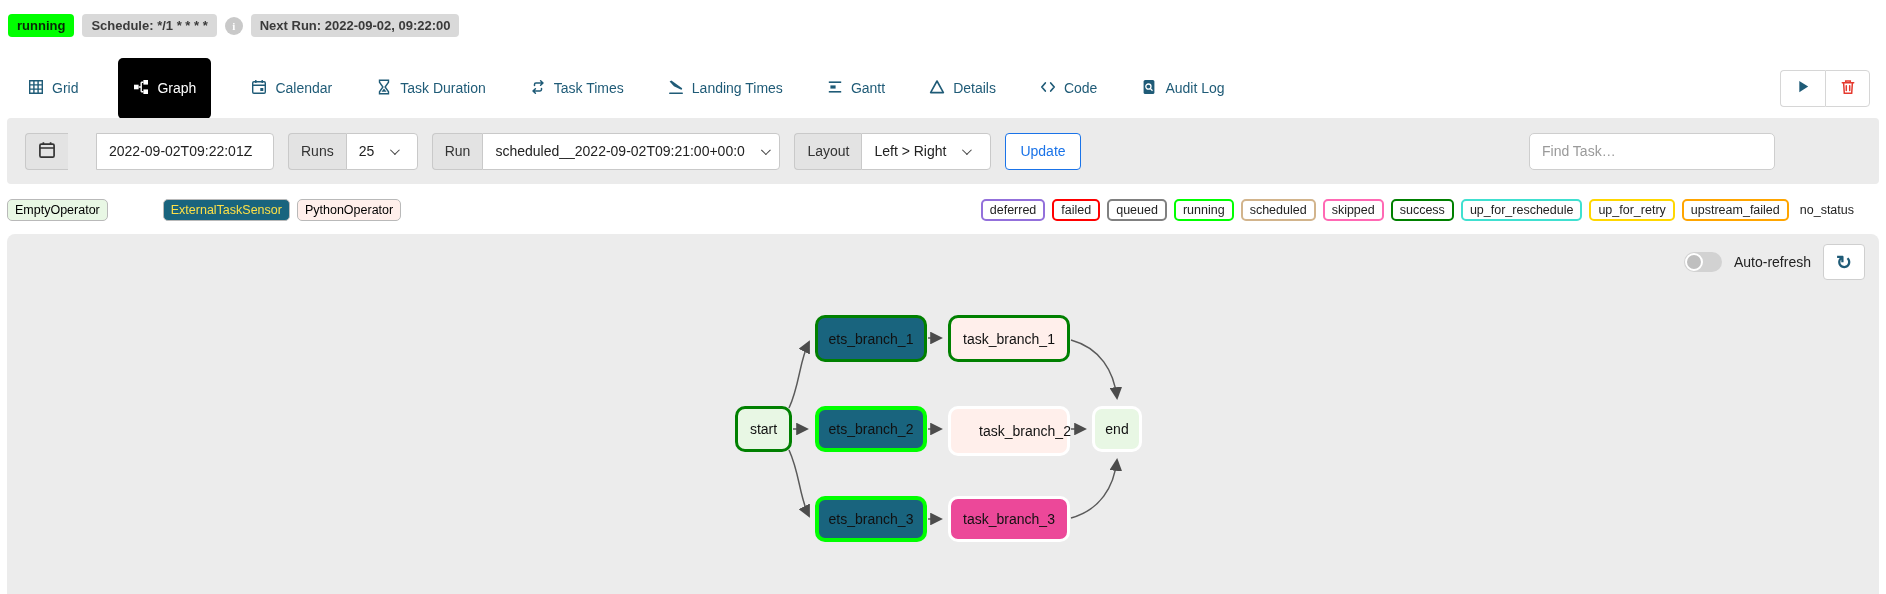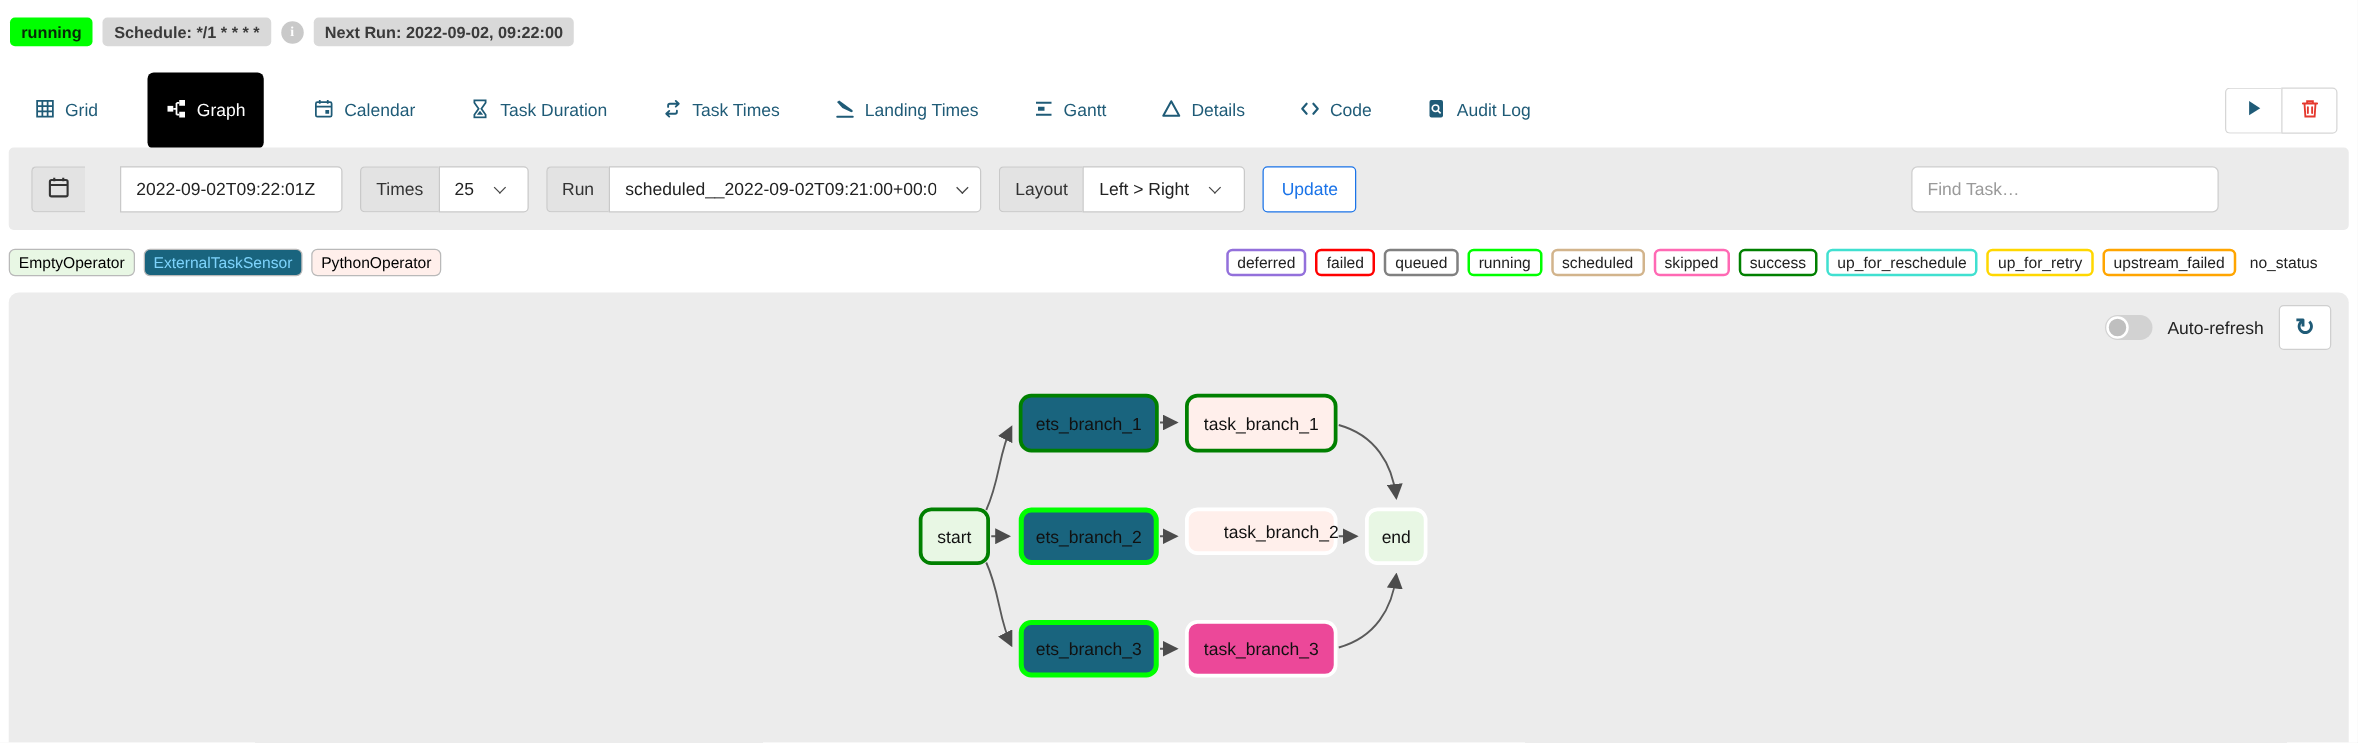--- a/index.html
+++ b/index.html
@@ -55,21 +55,21 @@
   
   .graph-panel { flex:1; margin:0 7px; background:#ececec; border-radius:8px 8px 0 0; position:relative; }
   .edges { position:absolute; left:0; top:0; }
   .node { position:absolute; border:3px solid #fff; border-radius:10px; display:flex; align-items:center; justify-content:center; font-size:14px; color:#111; cursor:pointer; }
   .node.thick { border-width:4px; }
   .n-start  { left:728px; top:172px; width:57px;  height:46px; }
   .n-ets1   { left:808px; top:81px;  width:112px; height:47px; }
   .n-ets2   { left:808px; top:172px; width:112px; height:46px; }
   .n-ets3   { left:808px; top:262px; width:112px; height:46px; }
   .n-task1  { left:941px; top:81px;  width:122px; height:47px; }
-  .n-task2  { left:941px; top:172px; width:122px; height:38px;padding-left:32px; }
+  .n-task2  { left:941px; top:172px; width:122px; height:50px;padding-left:32px; }
   .n-task3  { left:941px; top:262px; width:122px; height:46px; }
   .n-end    { left:1085px; top:172px; width:50px; height:46px; }
 
   .autorefresh { position:absolute; top:10px; right:14px; display:flex; align-items:center; gap:12px; }
   .ar-switch { width:38px; height:20px; border-radius:10px; background:#d2d2d2; position:relative; cursor:pointer; }
   .ar-switch .knob { position:absolute; left:1px; top:1px; width:18px; height:18px; border-radius:50%; background:#bfbfbf; border:2px solid #fff; }
   .ar-label { font-size:14px; color:#222; }
   .refresh-btn { width:42px; height:36px; background:#fff; border:1px solid #cfcfcf; border-radius:4px; color:#1f5b77; font-size:19px; font-weight:bold; cursor:pointer; display:flex; align-items:center; justify-content:center; }
 </style>
 </head>
@@ -176,21 +176,21 @@
     <div class="igroup">
       <span class="addon">
         <span><svg width="18" height="18" viewBox="0 0 16 16" fill="none" stroke="#333" stroke-width="1.5">
               <rect x="1.7" y="2.7" width="12.6" height="11.6" rx="1.2"></rect>
               <path d="M1.7 6.2h12.6 M4.8 1v2.6 M11.2 1v2.6"></path>
             </svg></span>
       </span>
       <input class="tbox" style="width: 178px; margin-left: 28px;" value="2022-09-02T09:22:01Z">
     </div>
     <div class="igroup">
-      <span class="addon">Times</span>
+      <span class="addon">Runs</span>
       <span class="tbox selectbox" style="width:72px">
         <span>25</span>
         <span class="chev"></span>
       </span>
     </div>
     <div class="igroup">
       <span class="addon">Run</span>
       <span class="tbox selectbox" style="width:298px">
         <span style="overflow:hidden;white-space:nowrap">scheduled__2022-09-02T09:21:00+00:00</span>
         <span class="chev"></span>
@@ -203,21 +203,21 @@
         <span class="chev"></span>
       </span>
     </div>
     <button class="btn-update">Update</button>
     <input class="find-task" placeholder="Find Task…" style="">
   </div>
 
   <div class="legend">
     <div class="ops">
       <span class="op-pill" style="background-color: rgb(232, 247, 228); color: rgb(0, 0, 0);">EmptyOperator</span>
-      <span class="op-pill" style="background-color: rgb(25, 100, 126); color: #7dd3fc;">ExternalTaskSensor</span>
+      <span class="op-pill" style="background-color: rgb(25, 100, 126); color: #fde047; margin-left: 48px;">ExternalTaskSensor</span>
       <span class="op-pill" style="background-color: rgb(255, 239, 235); color: rgb(0, 0, 0);">PythonOperator</span>
     </div>
     <div class="statuses">
       <span class="st-pill" style="border-color: rgb(147, 112, 219);">deferred</span>
       <span class="st-pill" style="border-color: rgb(255, 0, 0);">failed</span>
       <span class="st-pill" style="border-color: rgb(128, 128, 128);">queued</span>
       <span class="st-pill" style="border-color: rgb(0, 255, 0);">running</span>
       <span class="st-pill" style="border-color: rgb(210, 180, 140);">scheduled</span>
       <span class="st-pill" style="border-color: rgb(255, 105, 180);">skipped</span>
       <span class="st-pill" style="border-color: rgb(0, 128, 0);">success</span>

